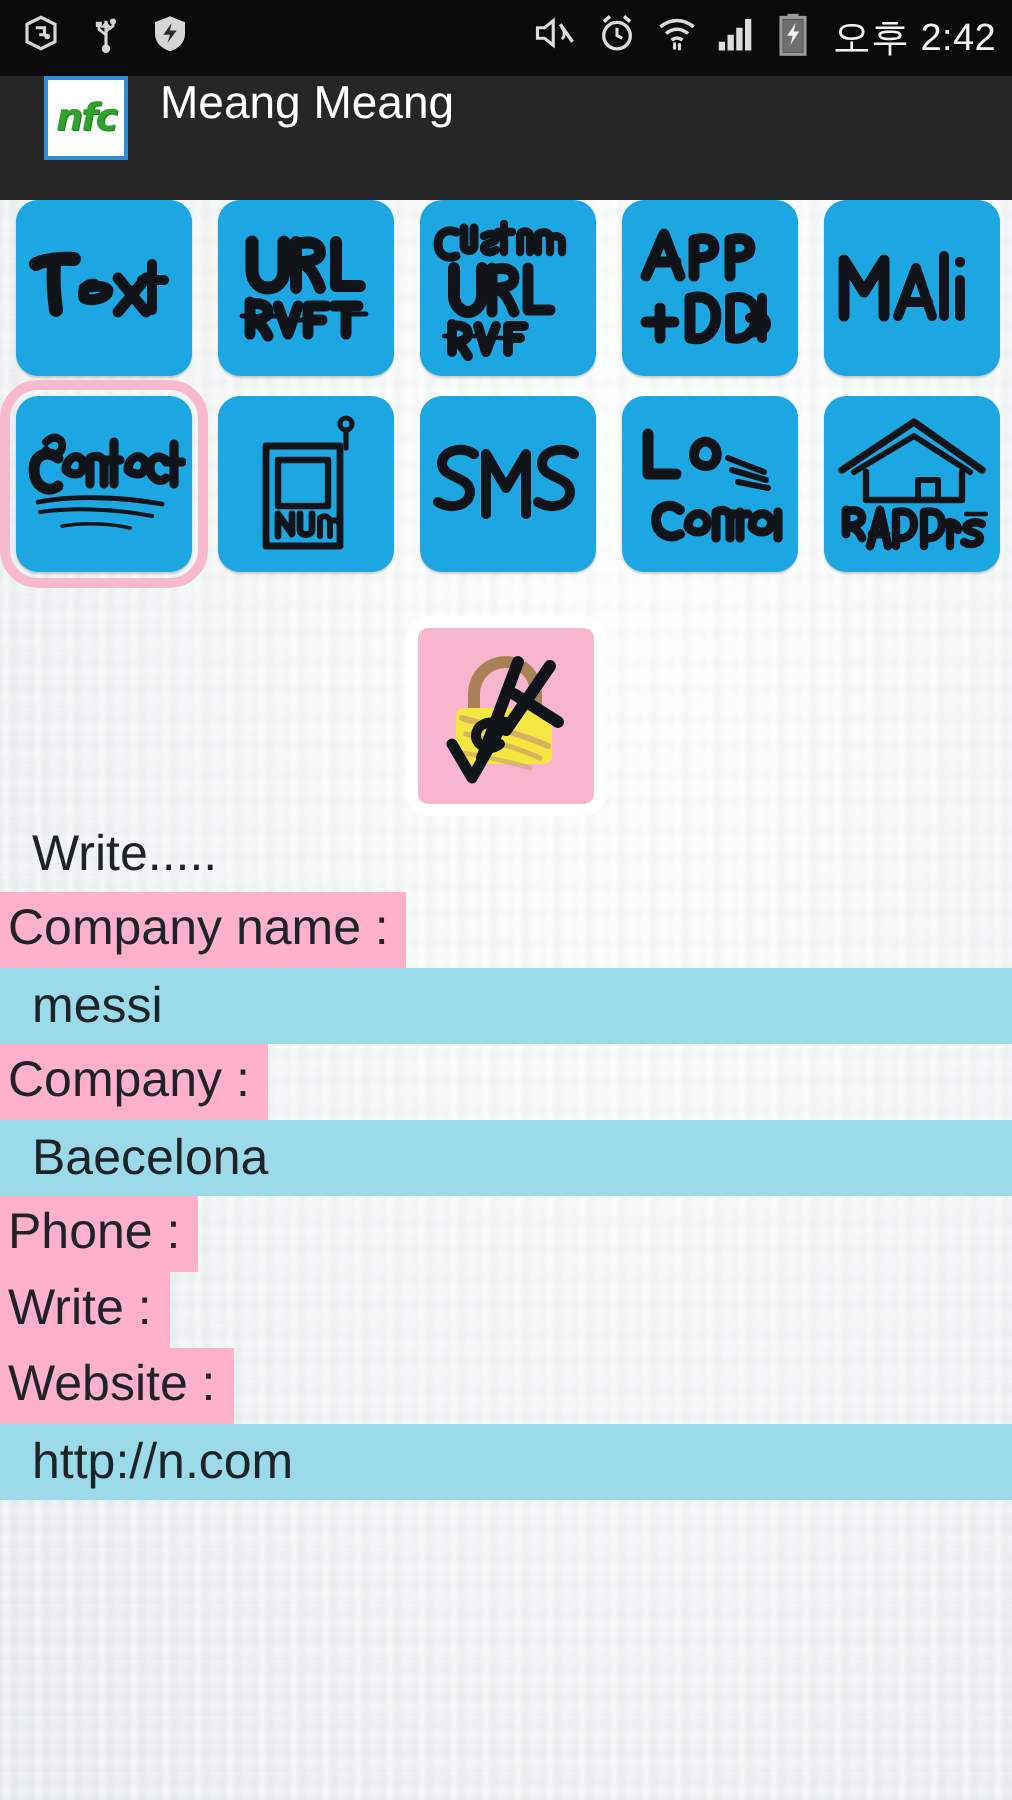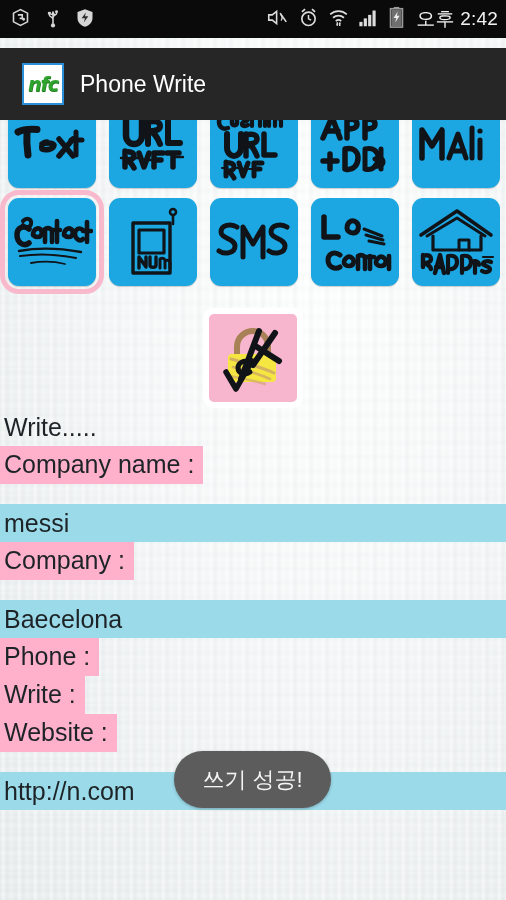--- a/index.html
+++ b/index.html
@@ -57,26 +57,25 @@
     color: #f2f2f2;
     font-size: 19px;
     letter-spacing: 0.2px;
     white-space: nowrap;
     margin-left: 3px;
   }
 
   
   #action-bar {
     position: absolute;
-    left: 0; top: 48px;
-    width: 506px; height: 72px;
+    left: 0; top: 38px;
+    width: 506px; height: 62px;
     background: #262626;
     z-index: 39;
     display: flex;
-    align-items: center;
     padding-left: 22px;
     box-sizing: border-box;
   }
   #app-icon {
     width: 42px; height: 42px;
     background: #ffffff;
     border: 2px solid #2a8fd8;
     box-sizing: border-box;
     display: flex;
     align-items: center;
@@ -163,32 +162,31 @@
     height: 38px;
     display: flex;
     align-items: center;
     box-sizing: border-box;
   }
   .form-line .txt {
     font-size: 25px;
     color: #1d2326;
     line-height: 1;
     white-space: nowrap;
-    padding: 0 9px 0 4px;
+    padding: 0 9px 0 16px;
     display: inline-block;
   }
   .line-plain { background: transparent; }
   .line-label .txt {
     background: #ffb0cb;
     padding: 6px 9px 7px 4px;
   }
   .line-value {
     background: #9bdae9;
     width: 506px;
-    margin-top: 20px;
   }
   .line-value .txt { background: transparent; }
 
   
   #toast {
     position: absolute;
     left: 174px;
     top: 751px;
     width: 157px;
     height: 57px;
@@ -282,21 +280,21 @@
         </svg>
       </span>
       <span id="status-time">오후 2:42</span>
     </div>
   </div>
 
   <div id="action-bar">
     <div id="app-icon">
       <span id="app-icon-text">nfc</span>
     </div>
-    <div id="app-title">Phone Write</div>
+    <div id="app-title">Meang Meang</div>
   </div>
 
   <div id="button-grid">
 
     <div class="btn-row">
 
       <div class="tag-btn">
         <svg width="80" height="56" viewBox="0 0 80 56">
           <g fill="none" stroke="#101418" stroke-linecap="round" stroke-linejoin="round">
             <path d="M6 16c4-2 12-3 19-2.5" stroke-width="7"></path>
@@ -500,17 +498,14 @@
     </div>
 
     <div class="form-line line-label">
       <span class="txt">Website :</span>
     </div>
     <div class="form-line line-value">
       <span class="txt">http://n.com</span>
     </div>
   </div>
 
-  <div id="toast">
-    <span id="toast-text">쓰기 성공!</span>
-  </div>
 
 </div>
 
 </body></html>

